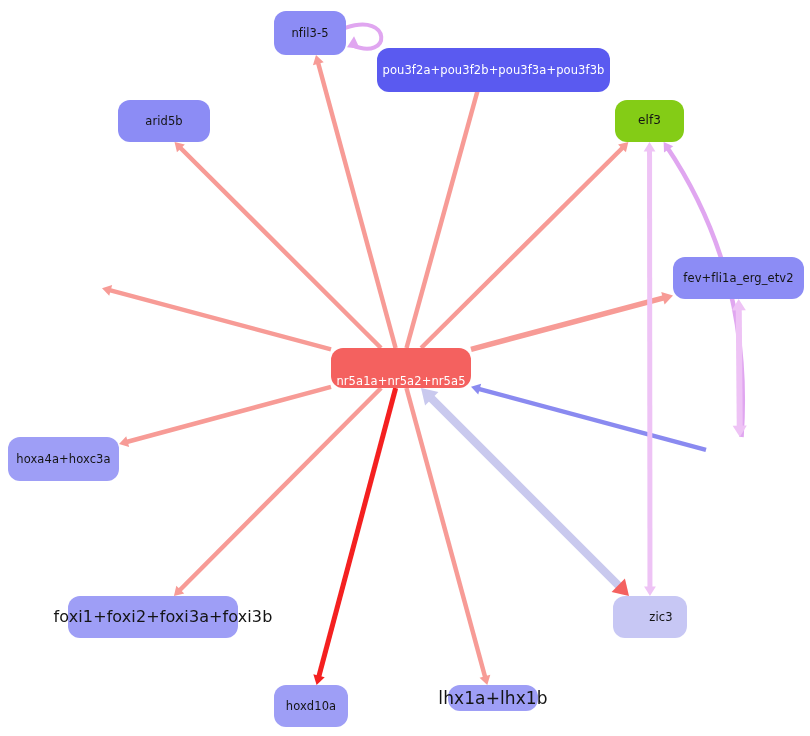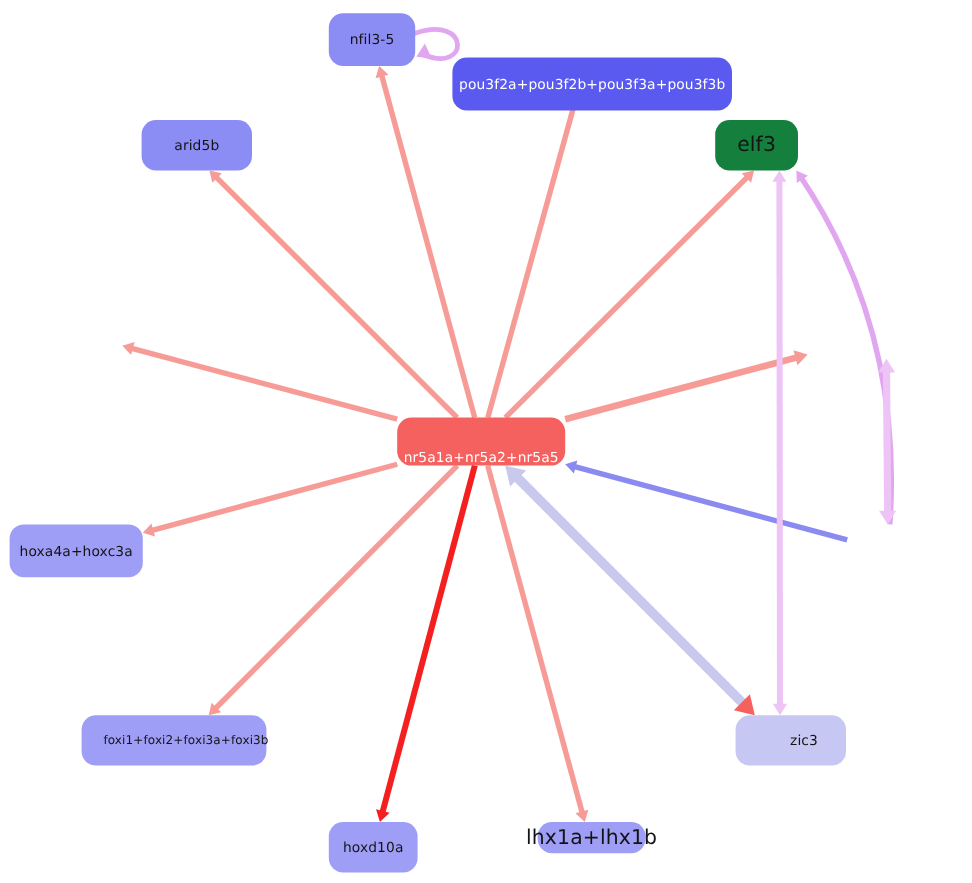--- a/index.html
+++ b/index.html
@@ -95,33 +95,36 @@
     </svg>
 <div class="node" style="left: 274px; top: 11px; width: 72px; height: 44px; background: rgb(140, 140, 245); color: rgb(20, 20, 20); font-size: 11.5px;">
       <span class="node-label">nfil3-5</span>
     </div>
     <div class="node" style="left: 377px; top: 11px; width: 233px; height: 44px; background: rgb(90, 90, 240); color: rgb(255, 255, 255); font-size: 11.5px; margin-top: 37px;">
       <span class="node-label">pou3f2a+pou3f2b+pou3f3a+pou3f3b</span>
     </div>
     <div class="node" style="left: 118px; top: 100px; width: 92px; height: 42px; background: rgb(140, 140, 245); color: rgb(20, 20, 20); font-size: 11.5px;">
       <span class="node-label">arid5b</span>
     </div>
-    <div class="node" style="left: 596px; top: 100px; width: 69px; height: 42px; background: #15803d; color: rgb(20, 20, 20); font-size: 17px;">
+    <div class="node" style="left: 615px; top: 100px; width: 69px; height: 42px; background: #84cc16; color: rgb(20, 20, 20); font-size: 12px;">
       <span class="node-label">elf3</span>
+    </div>
+    <div class="node" style="left: 673px; top: 257px; width: 131px; height: 42px; background: rgb(140, 140, 245); color: rgb(20, 20, 20); font-size: 11.5px;">
+      <span class="node-label">fev+fli1a_erg_etv2</span>
     </div>
     <div class="node" style="left: 331px; top: 348px; width: 140px; height: 40px; background: rgb(244, 97, 95); color: rgb(255, 255, 255); font-size: 11.5px; align-items: flex-end;">
       <span class="node-label">nr5a1a+nr5a2+nr5a5</span>
     </div>
     <div class="node" style="left: 8px; top: 437px; width: 111px; height: 44px; background: rgb(158, 158, 246); color: rgb(20, 20, 20); font-size: 11.5px;">
       <span class="node-label">hoxa4a+hoxc3a</span>
     </div>
-    <div class="node" style="left: 68px; top: 596px; width: 154px; height: 42px; background: rgb(158, 158, 246); color: rgb(20, 20, 20); font-size: 10px; padding-left: 20px;">
+    <div class="node" style="left: 68px; top: 596px; width: 170px; height: 42px; background: rgb(158, 158, 246); color: rgb(20, 20, 20); font-size: 16px; padding-left: 20px;">
       <span class="node-label">foxi1+foxi2+foxi3a+foxi3b</span>
     </div>
-    <div class="node" style="left: 613px; top: 596px; width: 92px; height: 42px; background: rgb(199, 199, 244); color: rgb(20, 20, 20); font-size: 11.5px; padding-left: 22px;">
+    <div class="node" style="left: 613px; top: 596px; width: 74px; height: 42px; background: rgb(199, 199, 244); color: rgb(20, 20, 20); font-size: 11.5px; padding-left: 22px;">
       <span class="node-label">zic3</span>
     </div>
     <div class="node" style="left: 274px; top: 685px; width: 74px; height: 42px; background: rgb(158, 158, 246); color: rgb(20, 20, 20); font-size: 11.5px;">
       <span class="node-label">hoxd10a</span>
     </div>
     <div class="node" style="left: 448px; top: 685px; width: 90px; height: 26px; background: rgb(158, 158, 246); color: rgb(20, 20, 20); font-size: 17px;">
       <span class="node-label">lhx1a+lhx1b</span>
     </div>
   </div>
 

